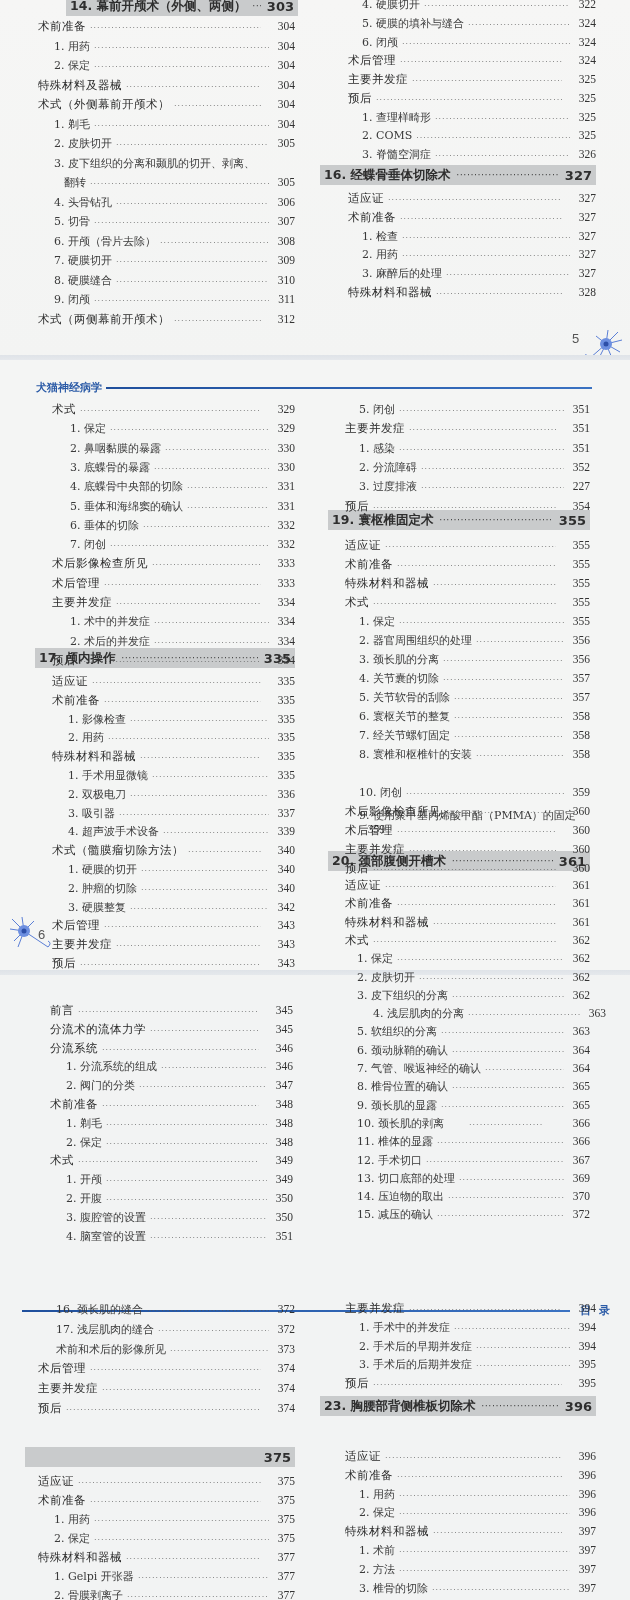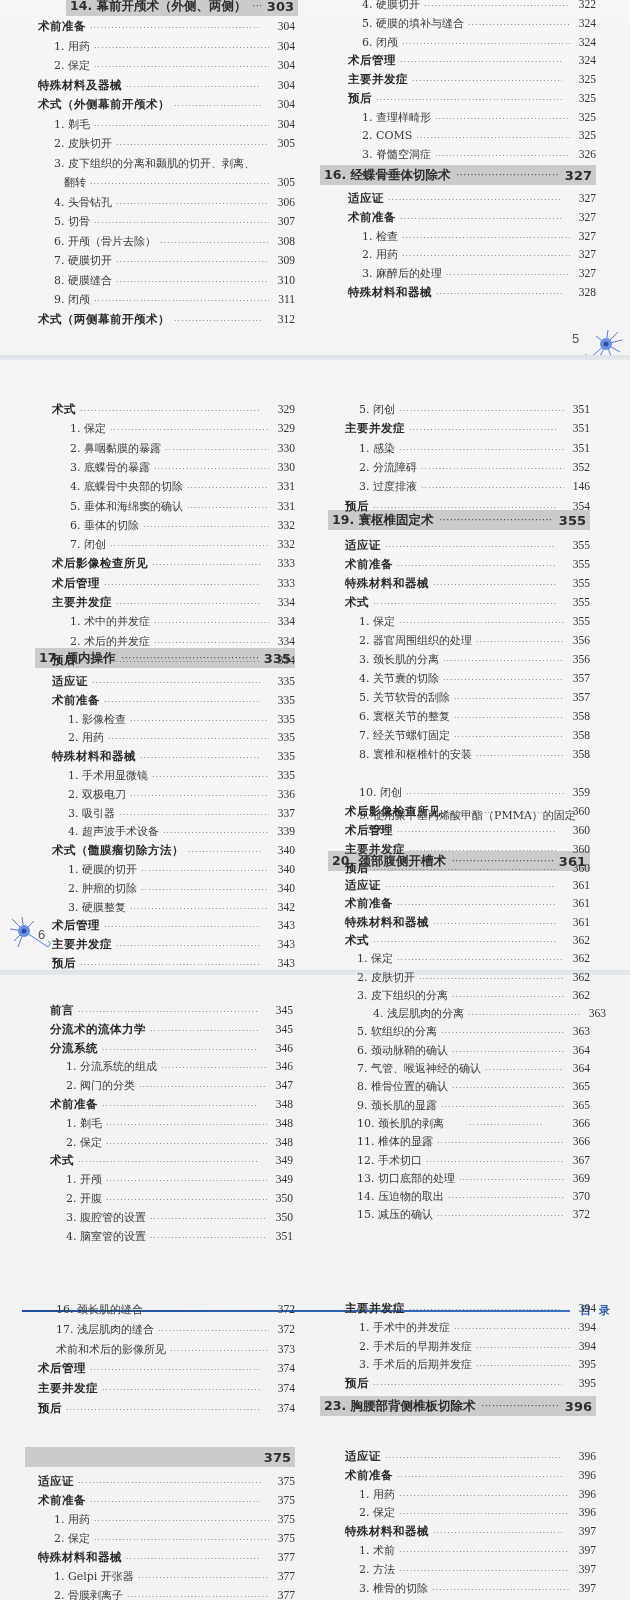--- a/index.html
+++ b/index.html
@@ -11,21 +11,21 @@
   .page.p6 { top: 360px; height: 615px; }
   .page.p7 { top: 975px; height: 625px; background: #f2f3f3; }
   .page-sep { position: absolute; left: 0; width: 630px; height: 12px; background: linear-gradient(180deg,#dfe3e8,#eef0f2); }
 
   .col { position: absolute; }
   .row { position: absolute; height: 18px; display: flex; align-items: baseline; font-size: 11.5px; white-space: nowrap; }
   .row .lbl { flex: 0 0 auto; padding-right: 4px; }
   .row .dots { flex: 1 1 auto; overflow: hidden; color: #555; letter-spacing: 1px; font-size: 8px; line-height: 1; align-self: center; }
   .row .dots::before { content: "································································································································"; }
   .row .pg { flex: 0 0 auto; padding-left: 3px; font-family: "Liberation Serif", serif; }
-  .row.l1 .lbl { font-weight: bold; color: #2a2a2a; letter-spacing: 0.5px; }
+  .row.l1 .lbl { font-weight: normal; color: #2a2a2a; letter-spacing: 0.5px; }
   .row.l1 .pg { width: 34px; text-align: right; }
   .row.l2 .lbl { color: #3a3a3a; font-size: 11px; }
   .row.l2 .pg { width: 26px; text-align: right; }
   .row.l2 .dots { margin-right: 0; }
 
   .chapter { position: absolute; height: 20px; background: #c9cbcc; display: flex; align-items: center; font-family: "DejaVu Sans", "Liberation Sans", sans-serif; font-size: 12.5px; font-weight: bold; color: #2e2e2e; padding-left: 4px; padding-right: 4px; white-space: nowrap; }
   .chapter .lbl { flex: 0 0 auto; padding-right: 6px; }
   .chapter .dots { flex: 1 1 auto; overflow: hidden; font-weight: normal; font-size: 8px; letter-spacing: 1px; }
   .chapter .dots::before { content: "································································································································"; }
   .chapter .pg { flex: 0 0 auto; padding-left: 6px; font-size: 13px; }
@@ -59,20 +59,24 @@
       <path d="M24 18 L36 6 M24 18 L40 14 M24 18 L38 26 M24 18 L30 32 M24 18 L18 30 M24 18 L14 10 M24 18 L26 4 M24 18 L8 32 Q2 34 4 28"></path>
     </g>
     <circle cx="24" cy="18" r="6" fill="#6d8fe0"></circle>
       <circle cx="24" cy="18" r="2.5" fill="#2d4fa8"></circle>
   </svg>
 </div>
 
 <div class="page-sep" style="top:355px;"></div>
 
 <div class="page p6">
+  <div class="running-head" style="left:36px; top:20px; width:556px;">
+    <span style="margin-right:4px;">犬猫神经病学</span>
+    <div class="rule" style="flex:1;"></div>
+  </div>
   <div id="p6-content"></div>
   <div class="chapter" style="left:35px; top:288px; width:260px;">
     <span class="lbl">17. 颅内操作</span>
       <span class="dots"></span>
       <span class="pg">335</span>
   </div>
 
   <div class="chapter" style="left:328px; top:150px; width:262px;">
     <span class="lbl">19. 寰枢椎固定术</span>
       <span class="dots"></span>
@@ -500,21 +504,21 @@
       <span class="pg">351</span>
     </div>
     <div class="row l2" style="left: 359px; top: 459.9px; width: 231px;">
       <span class="lbl">2. 分流障碍</span>
       <span class="dots"></span>
       <span class="pg">352</span>
     </div>
     <div class="row l2" style="left: 359px; top: 479.2px; width: 231px;">
       <span class="lbl">3. 过度排液</span>
       <span class="dots"></span>
-      <span class="pg">146</span>
+      <span class="pg">227</span>
     </div>
     <div class="row l1" style="left: 345px; top: 498.5px; width: 245px;">
       <span class="lbl">预后</span>
       <span class="dots"></span>
       <span class="pg">354</span>
     </div>
     <div class="row l1" style="left: 345px; top: 538px; width: 245px;">
       <span class="lbl">适应证</span>
       <span class="dots"></span>
       <span class="pg">355</span>

